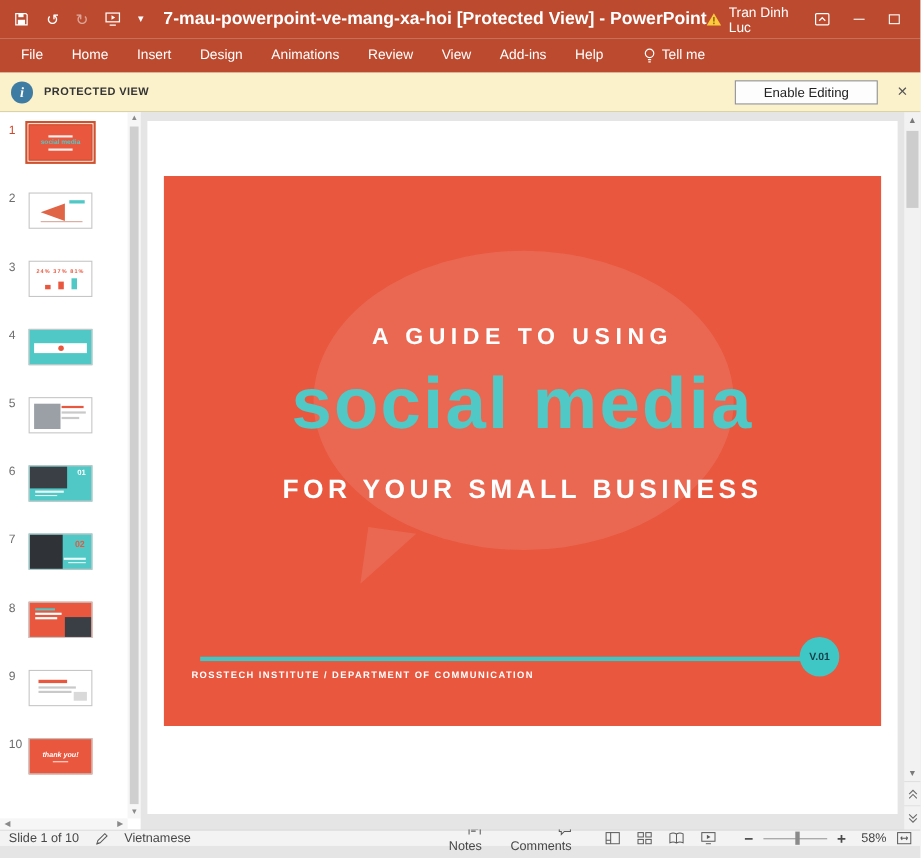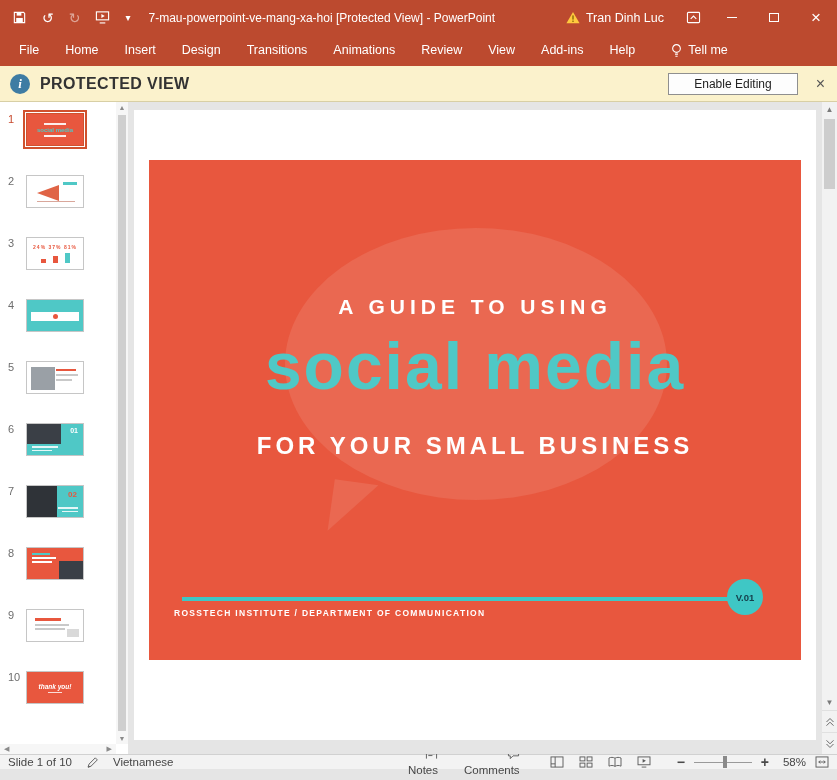--- a/index.html
+++ b/index.html
@@ -6,41 +6,41 @@
   html,body { width:837px; height:780px; overflow:hidden; }
   body { font-family:"Liberation Sans", sans-serif; }
   .app { position:relative; width:837px; height:780px; background:#e5e5e5; overflow:hidden;
          --red:#bc4a2f; --slidered:#e8573e; --teal:#4fc8c6; }
 
   
   .titlebar { height:35px; background:var(--red); display:flex; align-items:center; color:#fff; }
   .qat { display:flex; align-items:center; gap:15px; margin-left:12px; }
   .qat .glyph { font-size:14px; line-height:14px; }
   .dim { opacity:.5; }
-  .tb-title { font-size:12px; margin-left:18px; white-space:nowrap; }
+  .tb-title { font-size:16px; margin-left:18px; white-space:nowrap;font-weight:bold; }
   .tb-right { margin-left:auto; display:flex; align-items:center; height:100%; }
   .tb-user { display:flex; align-items:center; gap:6px; font-size:12.5px; margin-right:22px; }
   .tb-ropts { margin-right:10px; display:flex; }
   .winbtn { width:42px; height:35px; display:flex; align-items:center; justify-content:center; }
   .min-glyph { width:10px; height:1px; background:#fff; display:block; }
   .max-glyph { width:10px; height:9px; border:1px solid #fff; display:block; }
   .close-glyph { font-size:17px; line-height:17px; }
 
   
   .ribbon { height:31px; background:var(--red); display:flex; align-items:stretch; color:#fff; padding-left:6px; }
   .rtab { font-size:12.5px; line-height:31px; padding:0 13px; white-space:nowrap; }
   .rtab-tellme { display:flex; align-items:center; gap:6px; margin-left:10px; }
   .rtab-share { margin-left:auto; margin-right:14px; display:flex; align-items:center; gap:6px; opacity:.55; }
 
   
   .pvbar { height:36px; background:#fbf2cc; border-bottom:1px solid #d8cfa5; display:flex; align-items:center; padding-left:10px; }
   .pv-icon { width:20px; height:20px; border-radius:50%; background:#3e7ca3; color:#fff; flex:0 0 auto;
              display:flex; align-items:center; justify-content:center;
              font:italic bold 13px "Liberation Serif", serif; }
-  .pv-label { font-size:16px; font-weight:bold; color:#333; letter-spacing:.4px; margin:0 14px 0 10px; white-space:nowrap; }
+  .pv-label { font-size:10px; font-weight:bold; color:#333; letter-spacing:.4px; margin:0 14px 0 10px; white-space:nowrap; }
   .pv-msg { font-size:11.5px; color:#4a4a4a; line-height:13.5px; width:548px; }
   .pv-btn { margin-left:auto; margin-right:18px; background:#fdfdfd; border:1px solid #8f8f8f; color:#222;
             font-size:12px; padding:3px 25px; font-family:inherit; }
   .pv-close { margin-right:12px; color:#555; font-size:16px; line-height:16px; }
 
   
   .main { display:flex; height:652px; }
 
   
   .panel { width:128px; background:#fff; position:relative; flex:0 0 auto; }
@@ -192,21 +192,20 @@
           <span class="close-glyph">×</span>
         </span>
     </div>
   </div>
 
   <div class="ribbon">
     <span class="rtab">File</span>
     <span class="rtab">Home</span>
     <span class="rtab">Insert</span>
     <span class="rtab">Design</span>
-    <span class="rtab">Transitions</span>
     <span class="rtab">Animations</span>
     <span class="rtab">Review</span>
     <span class="rtab">View</span>
     <span class="rtab">Add-ins</span>
     <span class="rtab">Help</span>
     <span class="rtab rtab-tellme">
       <span>
           <svg width="11" height="15" viewBox="0 0 12 16">
             <circle cx="6" cy="5.8" r="4.2" fill="none" stroke="#fff" stroke-width="1.2"></circle>
             <path d="M4.4 12h3.2M4.8 14.2h2.4" stroke="#fff" stroke-width="1.2"></path>

